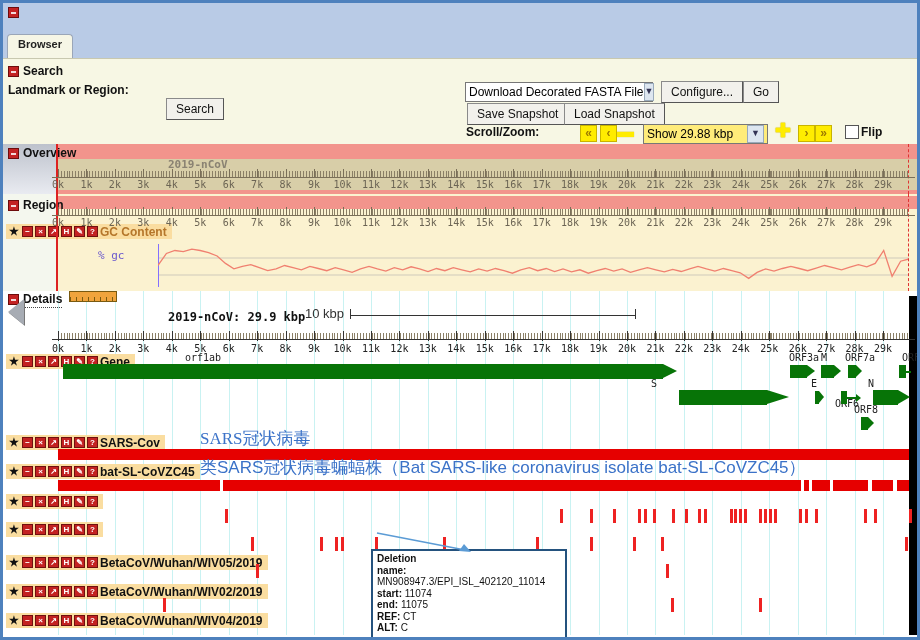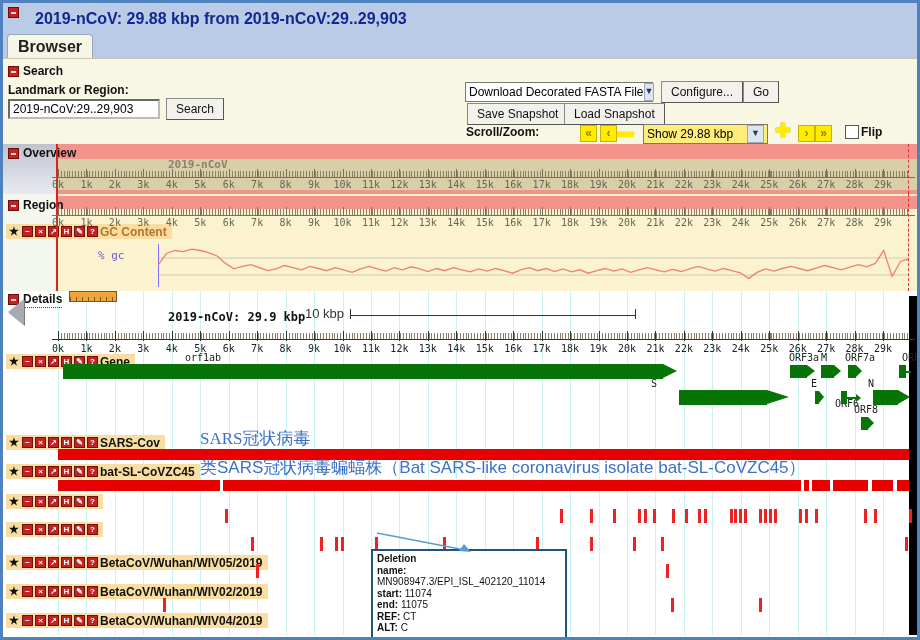--- a/index.html
+++ b/index.html
@@ -5,21 +5,21 @@
   html,body{margin:0;padding:0;background:#e8e8e8;}
   .win{position:relative;width:920px;height:640px;box-sizing:border-box;border:3px solid #4e81bd;
        background:#fff;font-family:"Liberation Sans",sans-serif;overflow:hidden;}
   .abs{position:absolute;}
   .mono{font-family:"DejaVu Sans Mono",monospace;}
   
   .hdr{left:0;top:0;width:914px;height:55px;background:#b9cbe6;}
   .title{left:32px;top:7px;font-size:16px;font-weight:bold;color:#12278f;white-space:nowrap;}
   .tab-active{left:4px;top:31px;height:24px;padding:3px 10px 0 10px;background:#f6f6e6;
       border:1px solid #9aa6b8;border-bottom:none;border-radius:4px 4px 0 0;
-      font-size:16px;font-weight:bold;color:#222;}
+      font-size:11px;font-weight:bold;color:#222;}
   .tablinks{left:70px;top:35px;font-size:13px;font-weight:bold;color:#0b2fd4;white-space:nowrap;}
   .tablinks span{margin-right:17px;cursor:pointer;}
   
   .panel{left:0;top:55px;width:914px;height:86px;background:#f7f7e4;border-top:1px solid #c8c8b0;}
   .sechead{font-size:12px;font-weight:bold;color:#111;}
   .toggle{width:11px;height:11px;background:#c32222;border:1px solid #6d0c0c;box-sizing:border-box;}
   .toggle i{display:block;margin:4px 2px 0 2px;height:2px;background:#f3d9d9;}
   .lbl{font-size:12px;font-weight:bold;color:#111;}
   .tinput{box-sizing:border-box;width:152px;height:20px;border:2px inset #bbb;font-size:12px;padding:1px 3px;background:#fff;}
   .btn{box-sizing:border-box;height:22px;background:#f2f1ec;border:1px solid #8a8a8a;
@@ -76,30 +76,28 @@
 </style>
 </head>
 <body>
 
 <div class="win">
 
   <div class="abs hdr"></div>
   <div class="abs toggle" style="left:5px;top:4px;">
       <i></i>
     </div>
-  <div class="abs title">2019-nCoV: 29.88 kbp from 2019-nCoV:29..29,903</div>
   <div class="abs tab-active">Browser</div>
 
   <div class="abs panel"></div>
   <div class="abs toggle" style="left:5px;top:63px;">
       <i></i>
     </div>
   <div class="abs sechead" style="left:20px;top:61px;">Search</div>
   <div class="abs lbl" style="left:5px;top:80px;">Landmark or Region:</div>
-  <input class="abs tinput" style="left: 5px; top: 96px;" value="2019-nCoV:29..29,903">
   <button class="btn abs" style="left:163px;top:95px;">Search</button>
 
   <div class="abs sel" style="left:462px;top:79px;width:188px;">
     <span>Download Decorated FASTA File</span>
     <span class="arrowbox" style="margin-left:auto;">▼</span>
   </div>
   <button class="btn abs" style="left:658px;top:78px;">Configure...</button>
   <button class="btn abs" style="left:740px;top:78px;">Go</button>
   <button class="btn abs" style="left:464px;top:100px;">Save Snapshot</button>
   <button class="btn abs" style="left:561px;top:100px;">Load Snapshot</button>

